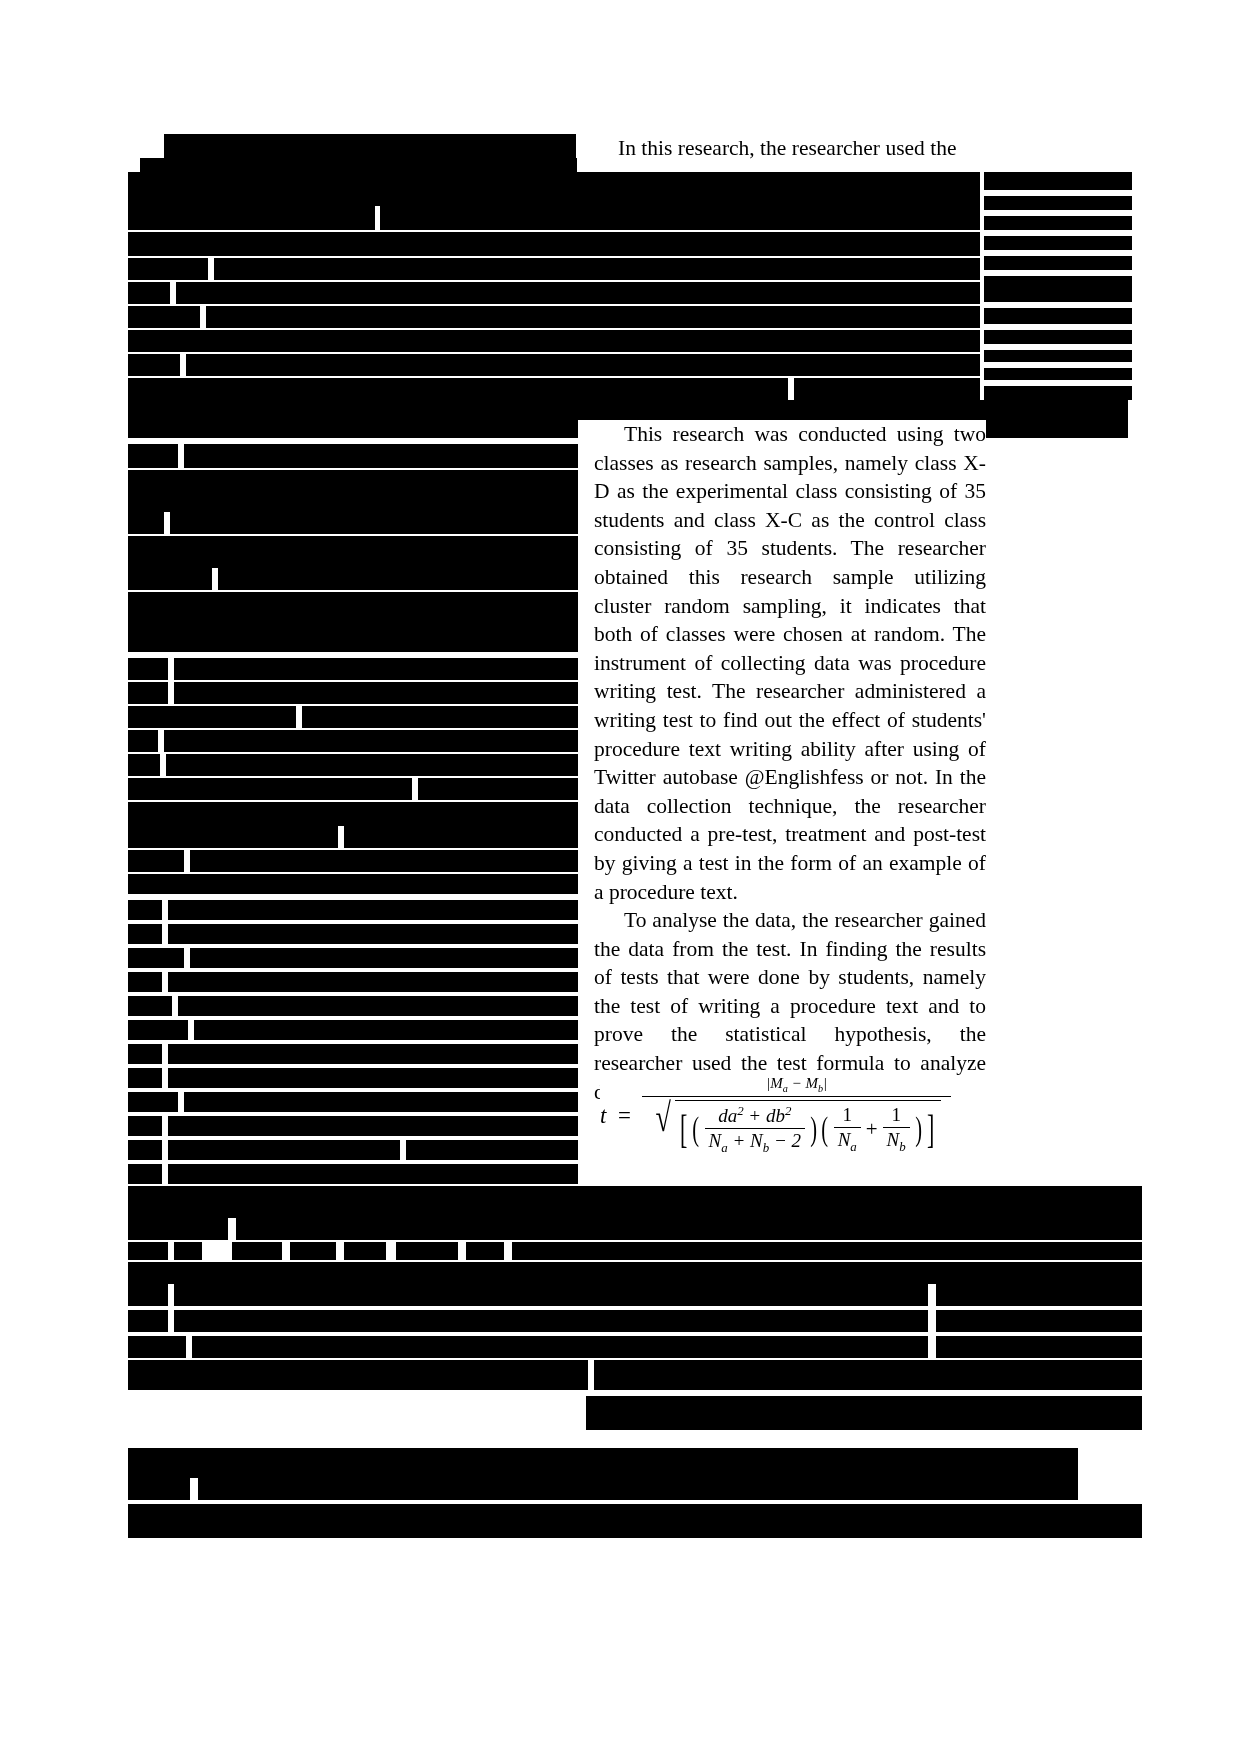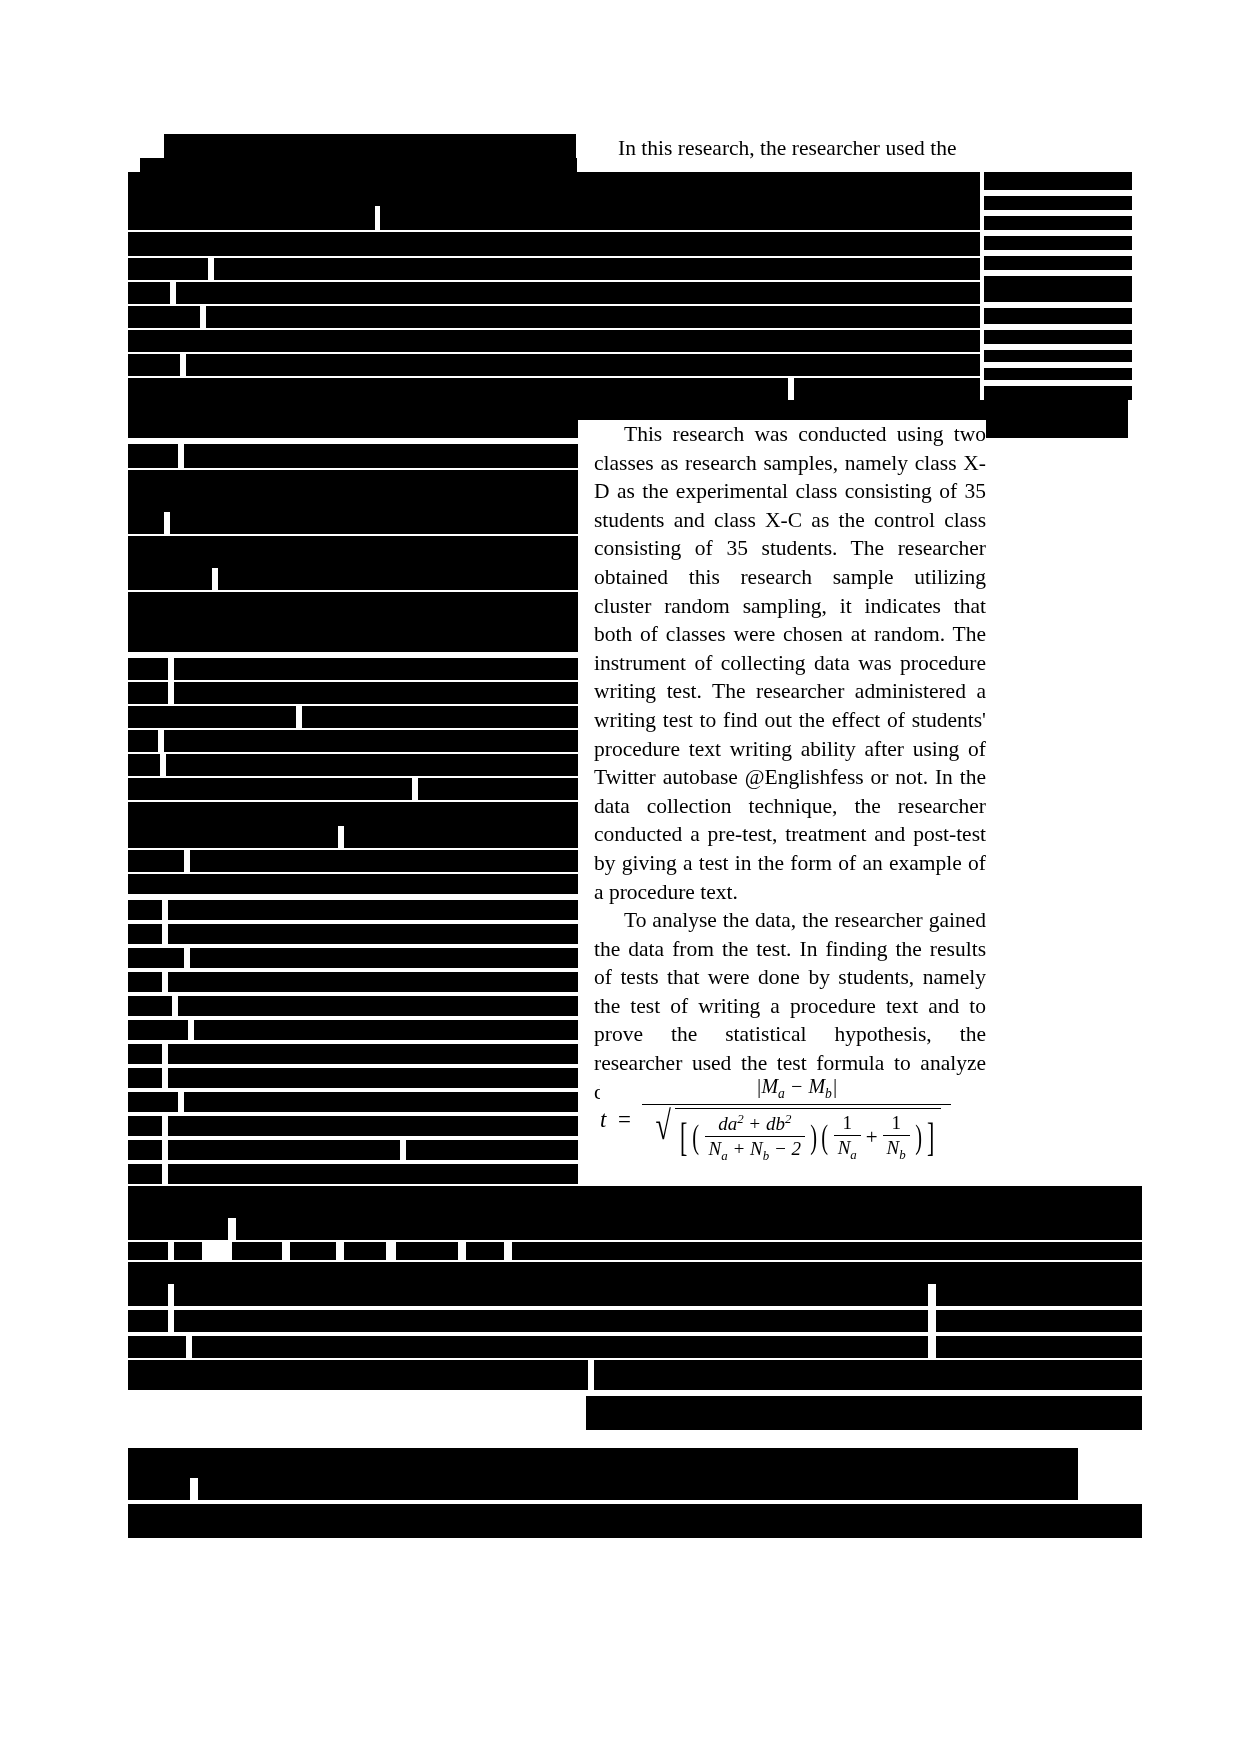--- a/index.html
+++ b/index.html
@@ -72,21 +72,21 @@
   }
   .frac {
     display: inline-flex;
     flex-direction: column;
     align-items: center;
     text-align: center;
   }
   .frac .num {
     padding: 0 10px 2px 10px;
     font-style: italic;
-    font-size: 20px;
+    font-size: 15px;
   }
   .frac .den {
     border-top: 1.6px solid #000;
     padding: 3px 10px 0 10px;
     font-size: 21px;
     display: flex;
     align-items: center;
   }
   .radical {
     display: inline-flex;

